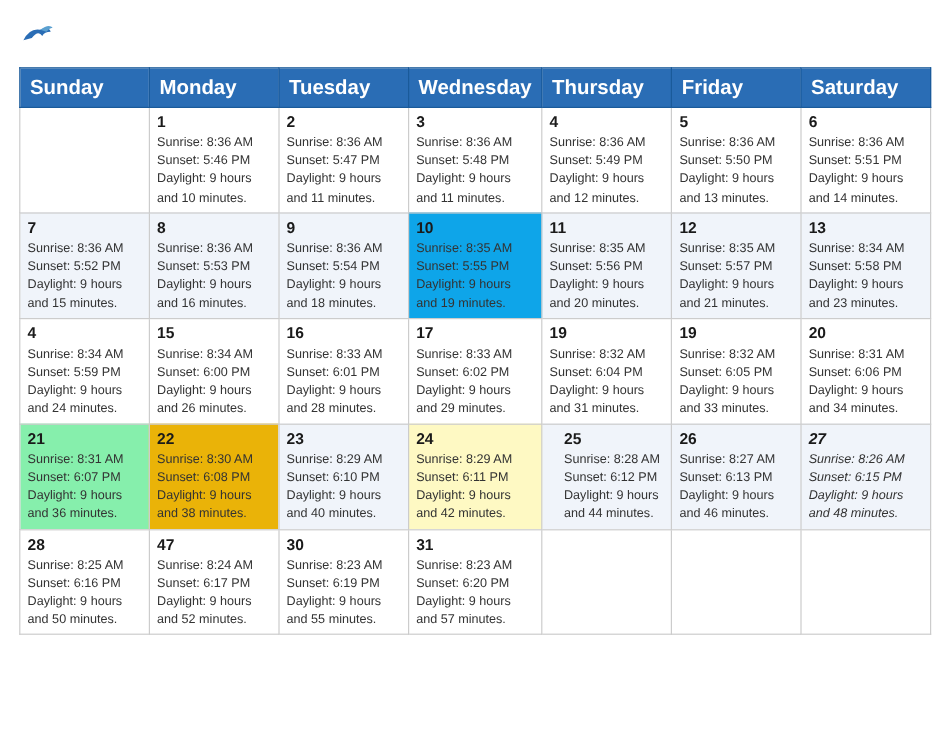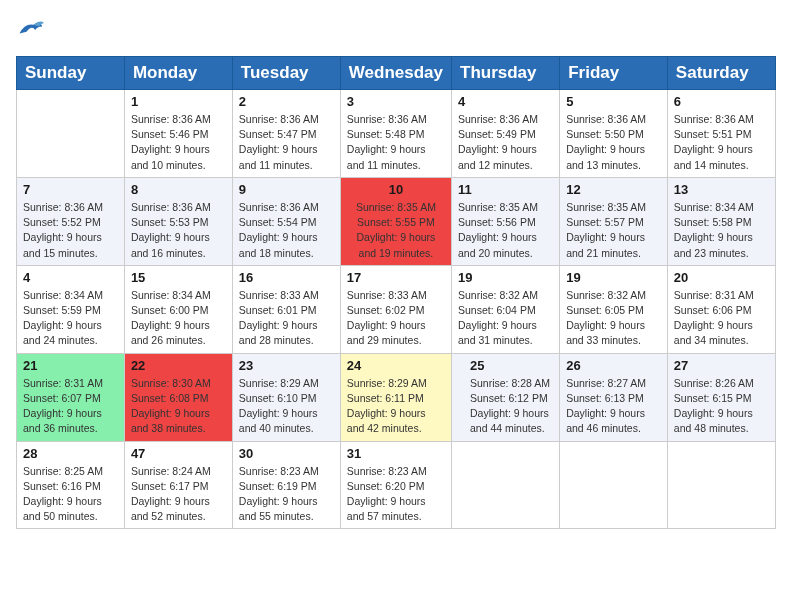--- a/index.html
+++ b/index.html
@@ -143,21 +143,21 @@
           <div class="day-info">Sunrise: 8:36 AM<br>Sunset: 5:52 PM<br>Daylight: 9 hours and 15 minutes.</div>
         </td>
         <td style="background: rgb(240, 244, 250);">
           <div class="day-number">8</div>
           <div class="day-info">Sunrise: 8:36 AM<br>Sunset: 5:53 PM<br>Daylight: 9 hours and 16 minutes.</div>
         </td>
         <td style="background: rgb(240, 244, 250);">
           <div class="day-number">9</div>
           <div class="day-info">Sunrise: 8:36 AM<br>Sunset: 5:54 PM<br>Daylight: 9 hours and 18 minutes.</div>
         </td>
-        <td style="background: #ef4444; text-align: center;">
+        <td style="background: #0ea5e9;">
           <div class="day-number">10</div>
           <div class="day-info">Sunrise: 8:35 AM<br>Sunset: 5:55 PM<br>Daylight: 9 hours and 19 minutes.</div>
         </td>
         <td style="background: rgb(240, 244, 250);">
           <div class="day-number">11</div>
           <div class="day-info">Sunrise: 8:35 AM<br>Sunset: 5:56 PM<br>Daylight: 9 hours and 20 minutes.</div>
         </td>
         <td style="background: rgb(240, 244, 250);">
           <div class="day-number">12</div>
           <div class="day-info">Sunrise: 8:35 AM<br>Sunset: 5:57 PM<br>Daylight: 9 hours and 21 minutes.</div>
@@ -195,41 +195,41 @@
         <td>
           <div class="day-number">20</div>
           <div class="day-info">Sunrise: 8:31 AM<br>Sunset: 6:06 PM<br>Daylight: 9 hours and 34 minutes.</div>
         </td>
       </tr>
       <tr>
         <td style="background: #86efac;">
           <div class="day-number">21</div>
           <div class="day-info">Sunrise: 8:31 AM<br>Sunset: 6:07 PM<br>Daylight: 9 hours and 36 minutes.</div>
         </td>
-        <td style="background: #ef4444; margin-top: 20px;">
+        <td style="background: #eab308; margin-top: 20px;">
           <div class="day-number">22</div>
           <div class="day-info">Sunrise: 8:30 AM<br>Sunset: 6:08 PM<br>Daylight: 9 hours and 38 minutes.</div>
         </td>
         <td style="background: rgb(240, 244, 250);">
           <div class="day-number">23</div>
           <div class="day-info">Sunrise: 8:29 AM<br>Sunset: 6:10 PM<br>Daylight: 9 hours and 40 minutes.</div>
         </td>
         <td style="background: #fef9c3;">
           <div class="day-number">24</div>
           <div class="day-info">Sunrise: 8:29 AM<br>Sunset: 6:11 PM<br>Daylight: 9 hours and 42 minutes.</div>
         </td>
         <td style="background: rgb(240, 244, 250); padding-left: 18px;">
           <div class="day-number">25</div>
           <div class="day-info">Sunrise: 8:28 AM<br>Sunset: 6:12 PM<br>Daylight: 9 hours and 44 minutes.</div>
         </td>
         <td style="background: rgb(240, 244, 250);">
           <div class="day-number">26</div>
           <div class="day-info">Sunrise: 8:27 AM<br>Sunset: 6:13 PM<br>Daylight: 9 hours and 46 minutes.</div>
         </td>
-        <td style="background: rgb(240, 244, 250);">
+        <td style="background: rgb(240, 244, 250); font-style: italic;">
           <div class="day-number">27</div>
           <div class="day-info">Sunrise: 8:26 AM<br>Sunset: 6:15 PM<br>Daylight: 9 hours and 48 minutes.</div>
         </td>
       </tr>
       <tr>
         <td>
           <div class="day-number">28</div>
           <div class="day-info">Sunrise: 8:25 AM<br>Sunset: 6:16 PM<br>Daylight: 9 hours and 50 minutes.</div>
         </td>
         <td>

